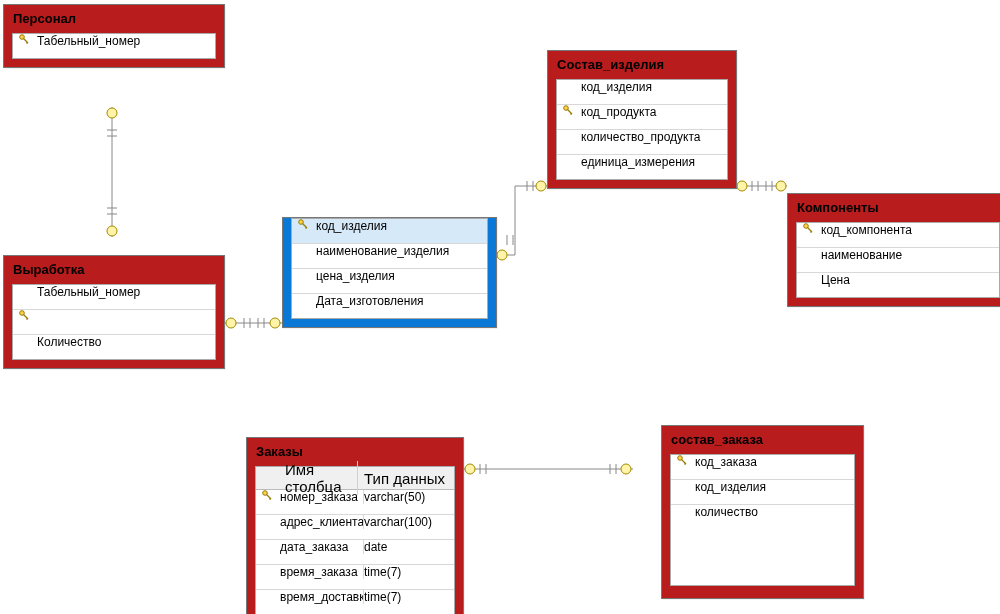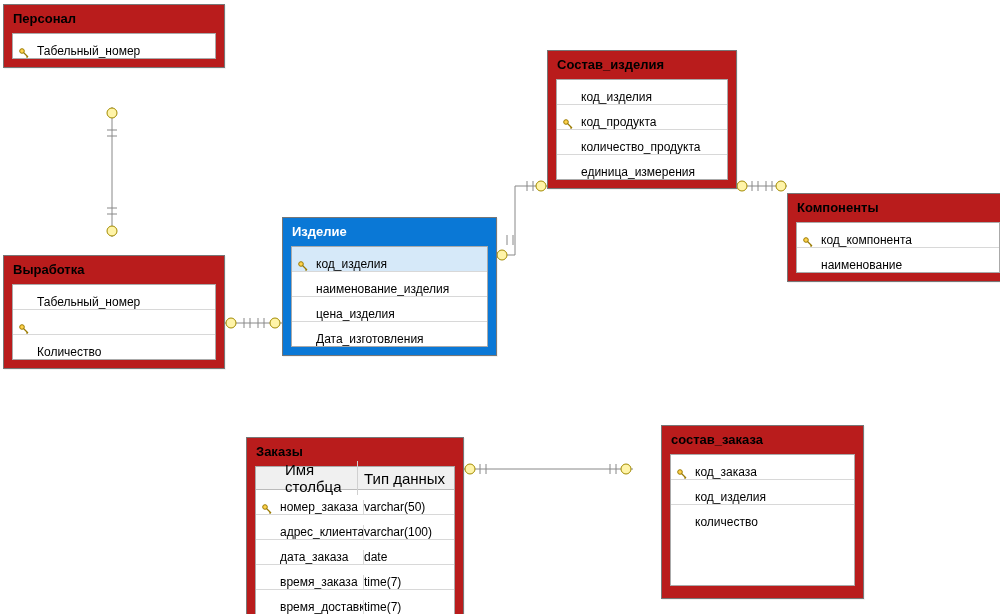--- a/index.html
+++ b/index.html
@@ -1,21 +1,21 @@
 <!DOCTYPE html>
 <html><head>
 <meta charset="utf-8">
 <style>
 html,body{margin:0;padding:0;width:1000px;height:614px;background:#fff;font-family:"Segoe UI",Tahoma,Arial,sans-serif;font-size:12px;color:#000;overflow:hidden;position:relative}
 .table-box{position:absolute;background:#b91c1c;border:1px solid #777;box-shadow:1px 1px 0 rgba(0,0,0,.05)}
 .table-box.selected{background:#0a78d6}
 .table-title{font-weight:700;font-size:13px;padding:6px 9px;border-bottom:1px solid transparent}
 .table-box.selected .table-title{color:#fff}
 .fields{background:#fff;margin:0 8px 8px;border:1px solid #aaa}
-.field-row{display:flex;align-items:flex-end;height:24px;border-bottom:1px solid #d8d8d8;font-size:12px}
+.field-row{display:flex;align-items:flex-start;height:24px;border-bottom:1px solid #d8d8d8;font-size:12px}
 .field-row:last-child{border-bottom:none}
 .field-row.sel{background:#d6e9f9}
 .key-col{width:22px;display:flex;justify-content:center;align-items:center}
 .key-icon{width:10px;height:10px}
 .field-name{flex:1;padding-left:2px;white-space:nowrap;overflow:hidden}
 .field-type{width:90px;border-left:1px solid #d8d8d8;padding-left:0;white-space:nowrap}
 .grid-header{display:flex;background:#f0f0f0;border-bottom:1px solid #bbb;font-size:15px;height:22px;align-items:center}
 .grid-header .gh-key{width:22px;border-right:1px solid #d0d0d0}
 .grid-header .gh-name{flex:1;padding-left:6px;border-right:1px solid #d0d0d0}
 .grid-header .gh-type{width:90px;padding-left:6px}
@@ -103,21 +103,20 @@
         </span>
       </div>
     <div class="field-row">
         <span class="key-col"></span>
         <span class="field-name">Количество</span>
       </div>
   </div>
 </div>
 
 <div class="table-box selected" style="left:282px;top:217px;width:213px">
-  <div class="table-title">Изделие</div>
   <div class="fields">
     <div class="field-row sel">
         <span class="key-col">
           <svg class="key-icon" viewBox="0 0 10 10">
             <circle cx="3" cy="3" r="2.3" fill="#ffd24d" stroke="#9a7a00"></circle>
             <line x1="4.5" y1="4.5" x2="9" y2="9" stroke="#9a7a00" stroke-width="1.2"></line>
             <line x1="7" y1="9" x2="9" y2="9" stroke="#9a7a00" stroke-width="1.2"></line>
           </svg>
         </span>
         <span class="field-name">код_изделия</span>
@@ -174,20 +173,24 @@
             <circle cx="3" cy="3" r="2.3" fill="#ffd24d" stroke="#9a7a00"></circle>
             <line x1="4.5" y1="4.5" x2="9" y2="9" stroke="#9a7a00" stroke-width="1.2"></line>
             <line x1="7" y1="9" x2="9" y2="9" stroke="#9a7a00" stroke-width="1.2"></line>
           </svg>
         </span>
         <span class="field-name">код_компонента</span>
       </div>
     <div class="field-row">
         <span class="key-col"></span>
         <span class="field-name">наименование</span>
+      </div>
+    <div class="field-row">
+        <span class="key-col"></span>
+        <span class="field-name">Цена</span>
       </div>
   </div>
 </div>
 
 <div class="table-box" style="left:246px;top:437px;width:216px;height:200px">
   <div class="table-title">Заказы</div>
   <div class="fields" style="padding:0">
     <div class="grid-header">
       <span class="gh-key"></span>
       <span class="gh-name">Имя столбца</span>

